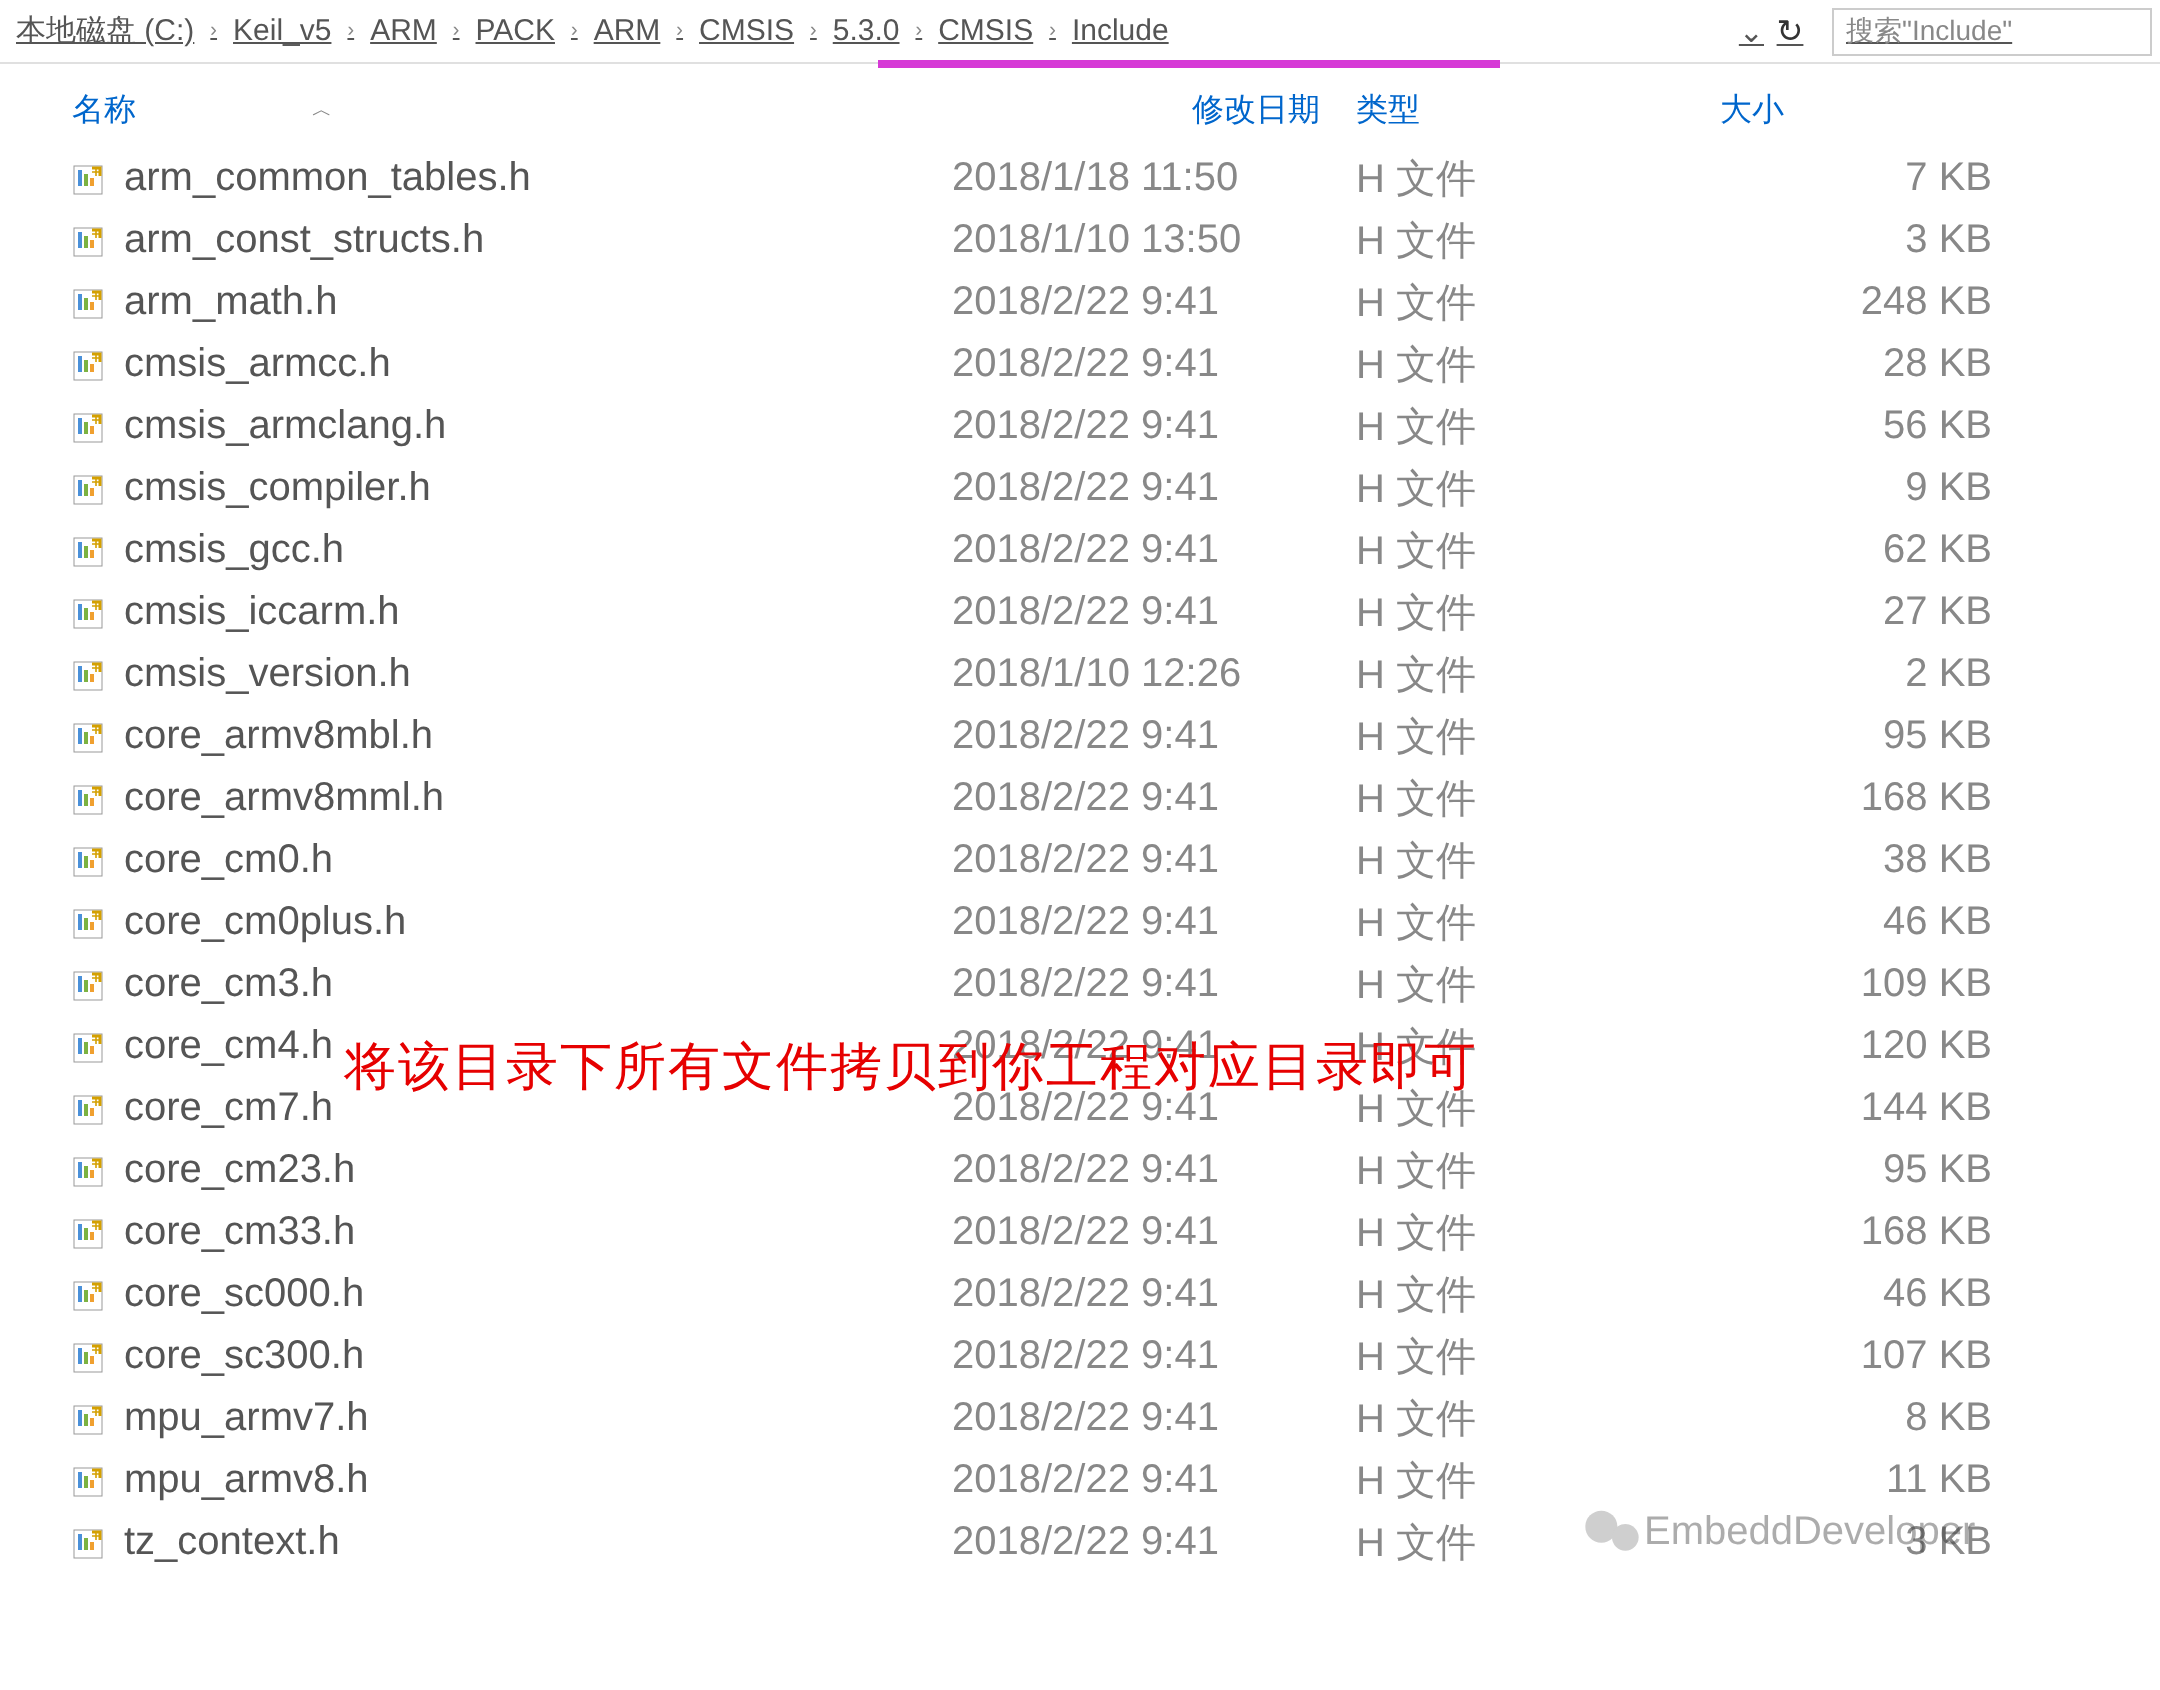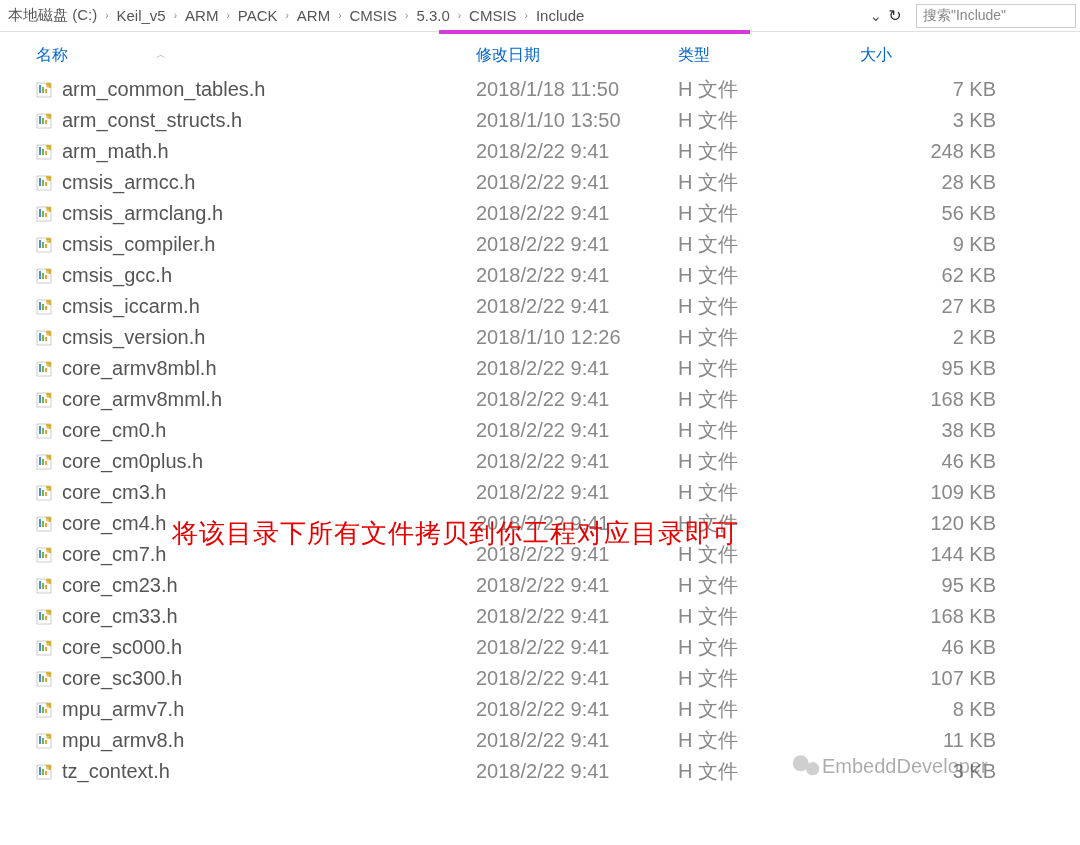--- a/index.html
+++ b/index.html
@@ -1,27 +1,27 @@
 <!DOCTYPE html>
 <html><head>
   <meta charset="utf-8">
   <style>
     * { margin: 0; padding: 0; box-sizing: border-box; font-family: "Segoe UI", "Microsoft YaHei", sans-serif; }
     body { background: #fff; width: 1080px; height: 845px; overflow: hidden; position: relative; }
-    .toolbar { display: flex; align-items: center; height: 32px; border-bottom: 1px solid #e0e0e0; padding: 0 4px; font-size: 15px; color: #555; }
+    .toolbar { display: flex; align-items: center; height: 32px; border-bottom: 1px solid #e0e0e0; padding: 0 4px; font-size: 15px; color: #555; text-decoration: underline; }
     .breadcrumb { flex: 1; display: flex; align-items: center; overflow: hidden; white-space: nowrap; padding-left: 2px; }
     .crumb { display: inline-flex; align-items: center; cursor: pointer; padding: 0 2px; }
     .sep { display: inline-flex; align-items: center; color: #888; padding: 0 6px; font-size: 10px; }
     .dd { margin-left: 6px; color: #555; cursor: pointer; }
     .refresh { width: 26px; text-align: center; cursor: pointer; color: #333; font-size: 16px; }
     .search { width: 160px; height: 24px; border: 1px solid #ccc; margin-left: 8px; font-size: 14px; padding: 0 6px; background: #fff; color: #888; display: flex; align-items: center; }
     .underline { position: absolute; top: 30px; left: 439px; width: 311px; height: 4px; background: #d63ad6; }
     .header-row { display: flex; align-items: center; height: 40px; font-size: 16px; color: #0066cc; padding-top: 6px; }
     .hdr-name { width: 440px; padding-left: 36px; display: flex; align-items: center; gap: 88px; }
-    .hdr-date { width: 220px; padding-left: 36px; }
+    .hdr-date { width: 220px; padding-left: 36px; text-align: right; }
     .hdr-type { width: 180px; padding-left: 18px; }
     .hdr-size { flex: 1; padding-left: 20px; }
     .sort-arrow { color: #888; font-size: 10px; }
     .file-list { padding-top: 2px; }
     .row { display: flex; align-items: center; height: 31px; font-size: 20px; color: #555; }
     .cell-name { width: 440px; padding-left: 36px; display: flex; align-items: center; gap: 10px; }
     .cell-date { width: 220px; padding-left: 36px; color: #888; }
     .cell-type { width: 180px; padding-left: 18px; color: #888; }
     .cell-size { width: 170px; text-align: right; color: #888; padding-right: 14px; }
     .file-icon { width: 16px; height: 16px; display: inline-flex; align-items: center; justify-content: center; }

